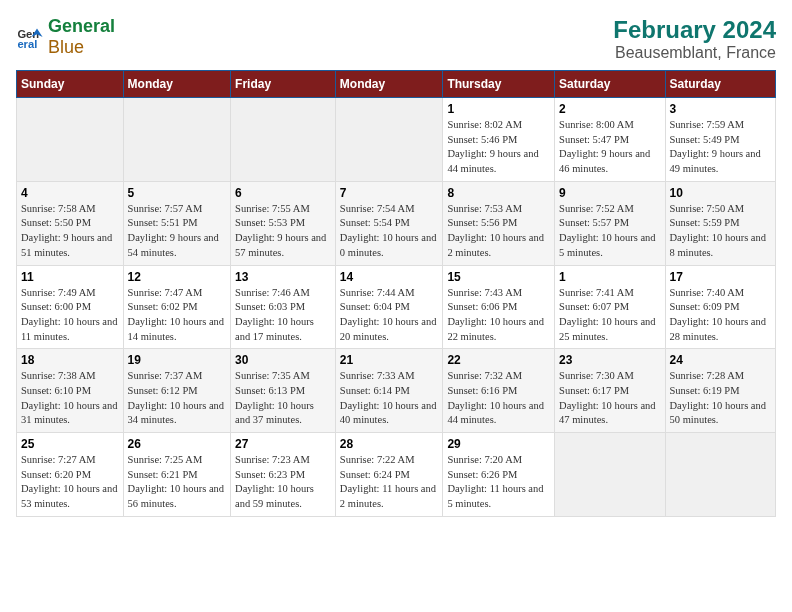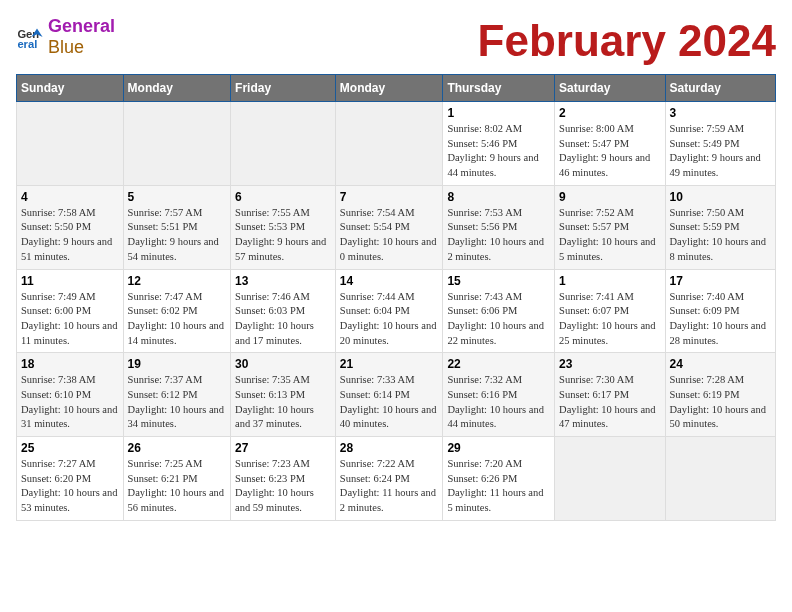--- a/index.html
+++ b/index.html
@@ -22,35 +22,35 @@
       gap: 4px;
     }
     .logo-icon {
       width: 28px;
       height: 28px;
     }
     .title-section {
       text-align: right;
     }
     .main-title {
-      font-size: 44px;
+      font-size: 24px;
       font-weight: bold;
-      color: #b91c1c;
+      color: #0f766e;
     }
     .subtitle {
       font-size: 16px;
       color: #555;
     }
     table {
       width: 100%;
       border-collapse: collapse;
       font-size: 11px;
     }
     thead th {
-      background-color: #737373;
+      background-color: #7f1d1d;
       color: #fff;
       padding: 6px 4px;
       text-align: left;
       font-size: 12px;
       border: 1px solid #1a5a9a;
     }
     tbody tr {
       border-bottom: 1px solid #ccc;
     }
     tbody td {
@@ -84,26 +84,27 @@
 <body>
 
 <div class="header-section">
   <div class="logo">
     <svg class="logo-icon" viewBox="0 0 40 40" xmlns="http://www.w3.org/2000/svg">
       <text x="2" y="22" font-size="16" font-weight="bold" fill="#333">Gen</text>
       <text x="2" y="36" font-size="16" font-weight="bold" fill="#1a6abf">eral</text>
       <polygon points="30,8 38,20 30,16 22,20" fill="#1a6abf"></polygon>
     </svg>
     <div>
-      <span style="font-size:18px;font-weight:bold;color:#a21caf;text-align:right;">General</span><br>
+      <span style="font-size:18px;font-weight:bold;color:#15803d;text-align:right;">General</span><br>
       <span style="font-size:18px;font-weight:normal;color:#a16207;">Blue</span>
     </div>
   </div>
   <div class="title-section">
     <div class="main-title">February 2024</div>
+    <div class="subtitle">Beausemblant, France</div>
   </div>
 </div>
 
 <table>
   <thead>
     <tr id="header-row">
     <th>Sunday</th>
         <th>Monday</th>
         <th>Friday</th>
         <th>Monday</th>

